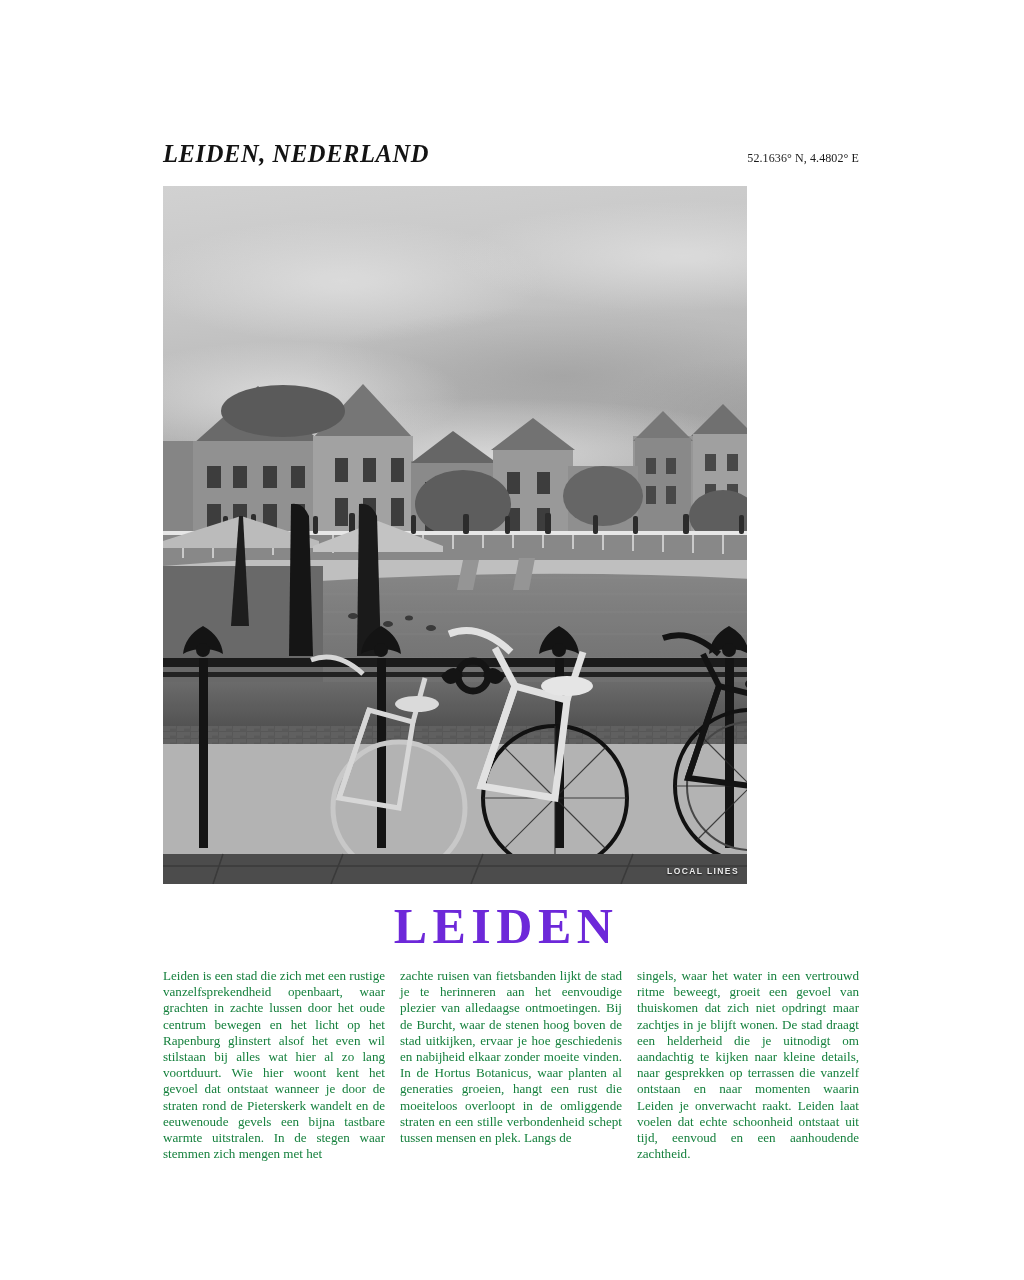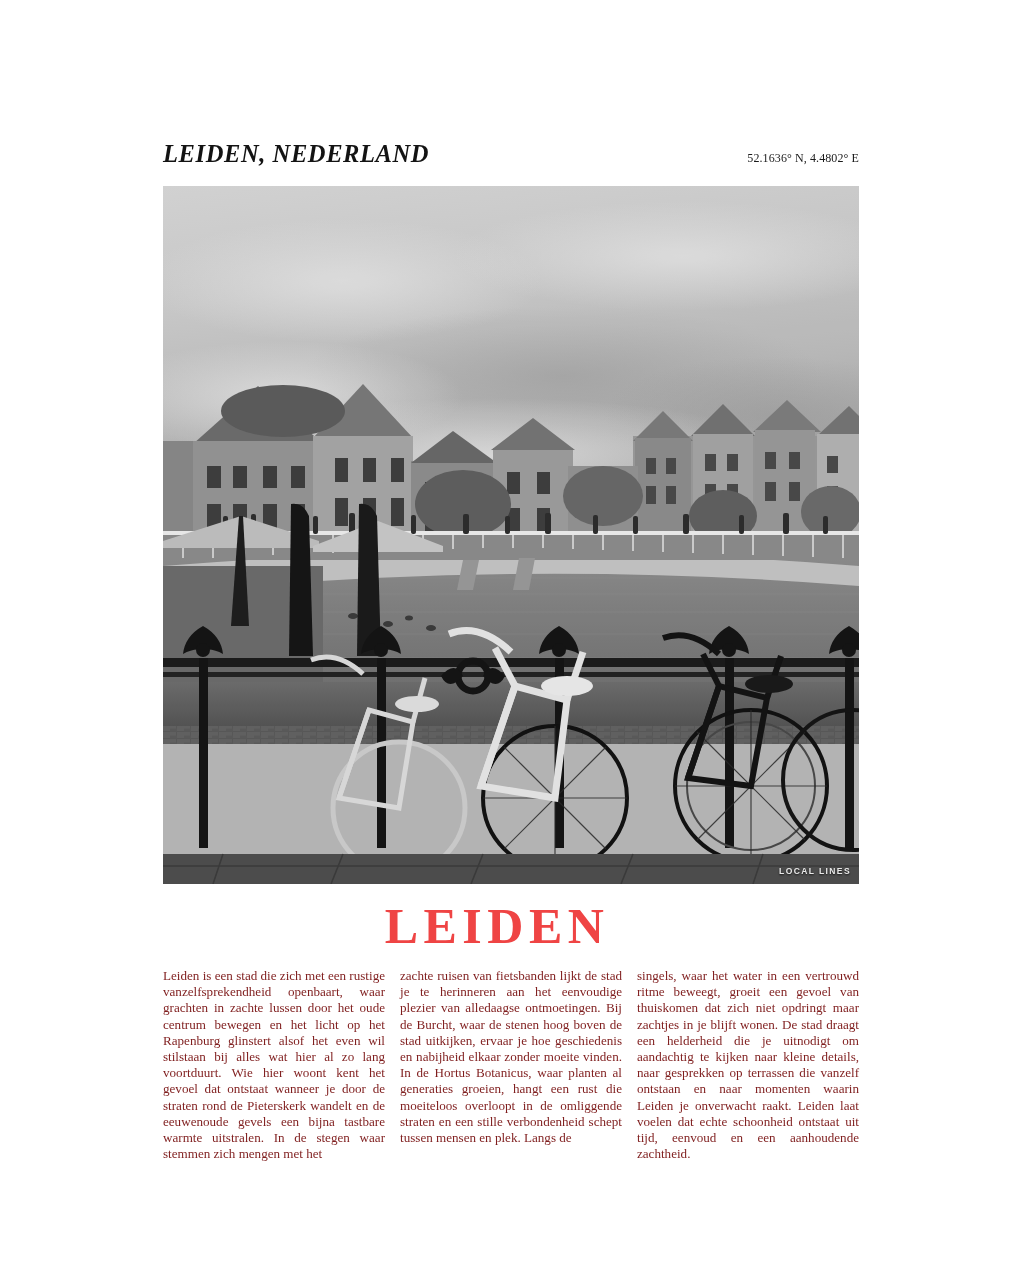--- a/index.html
+++ b/index.html
@@ -50,21 +50,21 @@
     letter-spacing: 0.1px;
     color: #1a1a1a;
     white-space: nowrap;
   }
 
   
   .photo {
     position: absolute;
     left: 163px;
     top: 186px;
-    width: 696px;
+    width: 584px;
     height: 698px;
     overflow: hidden;
     background: #b9b9b9;
   }
   .photo svg { display: block; width: 696px; height: 698px; }
 
   .watermark {
     position: absolute;
     right: 8px;
     bottom: 8px;
@@ -73,49 +73,49 @@
     font-weight: 700;
     letter-spacing: 1.4px;
     color: #f2f2f2;
     text-shadow: 0 1px 2px rgba(0,0,0,0.8);
     opacity: 0.95;
   }
 
   
   .title {
     position: absolute;
-    left: 149px;
+    left: 158px;
     top: 901px;
     width: 696px;
     text-align: center;
     font-family: "Liberation Serif", serif;
     font-weight: 700;
     font-size: 50px;
     letter-spacing: 5.5px;
-    color: #ef4444;
+    color: #6d28d9;
     line-height: 1;
   }
 
   
   .columns {
     position: absolute;
     left: 163px;
     top: 968px;
     width: 696px;
     display: flex;
     gap: 15px;
   }
   .column {
     width: 222px;
     font-family: "Liberation Serif", serif;
     font-size: 13.1px;
     line-height: 16.2px;
     text-align: justify;
     text-justify: inter-word;
-    color: #7f1d1d;
+    color: #15803d;
     hyphens: none;
   }
   .column p { margin: 0; }
 </style>
 </head>
 <body>
 
 <div class="page">
 
   <div class="masthead">

